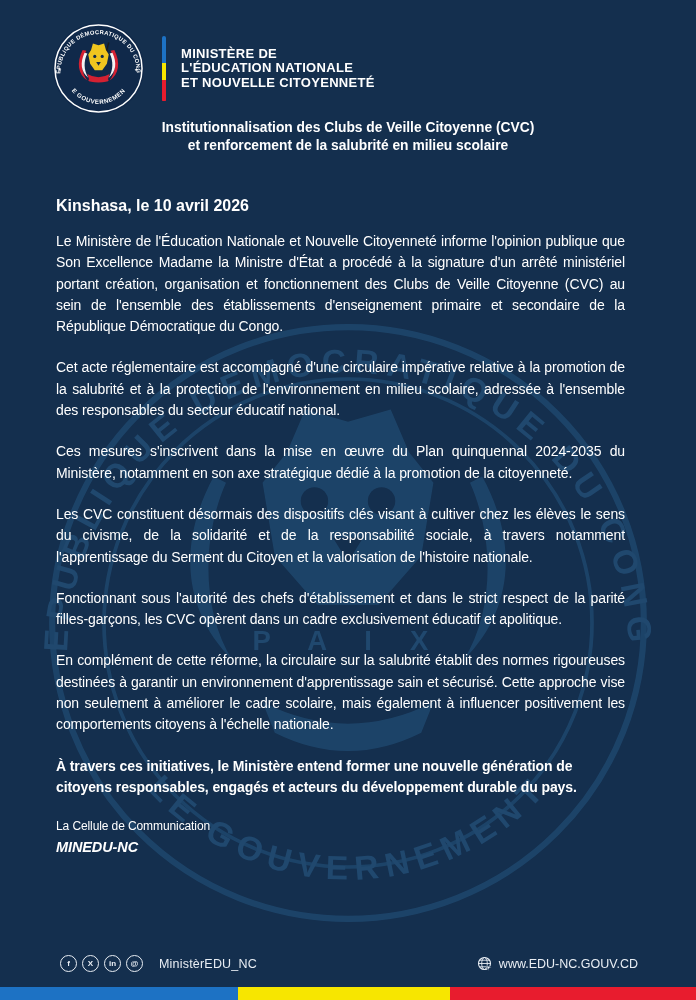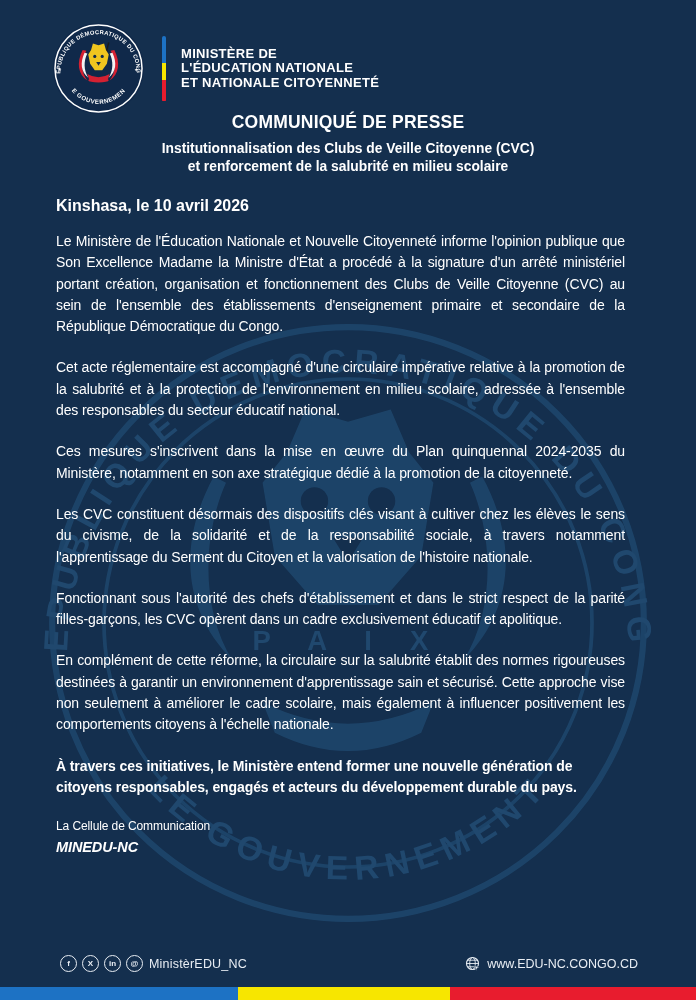--- a/index.html
+++ b/index.html
@@ -26,21 +26,21 @@
   .dateline { position:absolute; top:197px; left:56px; font-weight:bold; font-size:16px; }
   .bodytext { position:absolute; top:231px; left:56px; right:56px; font-size:14px; line-height:21.3px; letter-spacing:-0.1px; text-align:justify; }
   .bodytext p { margin:0 15px 20px 0; }
   .bodytext p.last { text-align:left; margin-bottom:18px;font-weight:bold; }
   .sig-org { font-size:12px; line-height:21px; text-align:left; }
   .sig-name { font-size:14.5px; font-weight:bold; font-style:italic; line-height:21px; text-align:left; }
   
   .footer { position:absolute; left:60px; right:58px; bottom:28px; display:flex; justify-content:space-between; align-items:center; color:#e9eef4; font-size:12.5px; }
   .social { display:flex; align-items:center; gap:5px; }
   .sicon { width:15px; height:15px; border:1.2px solid #e9eef4; border-radius:50%; display:inline-flex; align-items:center; justify-content:center; font-size:8px; font-weight:bold; line-height:1; }
-  .handle { margin-left:1px; letter-spacing:0.2px; }
+  .handle { margin-left:11px; letter-spacing:0.2px; }
   .site { display:flex; align-items:center; gap:6px; }
   .globe-wrap { position:relative; width:16px; height:16px; }
   .globe-wrap svg { display:block; }
   .flagbar { position:absolute; left:0; right:0; bottom:0; height:13px; display:flex; }
   .flagbar .b { width:34.2%; background:#1d72c4; }
   .flagbar .y { width:30.4%; background:#f7e600; }
   .flagbar .r { width:35.4%; background:#e81c2e; }
 </style>
 </head>
 <body>
@@ -113,26 +113,25 @@
 
     <div class="divider">
       <span class="b"></span>
         <span class="y"></span>
         <span class="r"></span>
     </div>
 
     <div class="ministry">
       <div>MINISTÈRE DE</div>
       <div>L'ÉDUCATION NATIONALE</div>
-      <div>ET NATIONALE CITOYENNETÉ</div>
+      <div>ET NOUVELLE CITOYENNETÉ</div>
     </div>
   </div>
 
   <div class="titleblock">
-    <h1 class="main-title">COMMUNIQUÉ DE PRESSE</h1>
     <div class="subtitle">
       <div>Institutionnalisation des Clubs de Veille Citoyenne (CVC)</div>
       <div>et renforcement de la salubrité en milieu scolaire</div>
     </div>
   </div>
 
   <div class="dateline">Kinshasa, le 10 avril 2026</div>
 
   <div class="bodytext">
     <p>Le Ministère de l'Éducation Nationale et Nouvelle Citoyenneté informe l'opinion publique que Son Excellence Madame la Ministre d'État a procédé à la signature d'un arrêté ministériel portant création, organisation et fonctionnement des Clubs de Veille Citoyenne (CVC) au sein de l'ensemble des établissements d'enseignement primaire et secondaire de la République Démocratique du Congo.</p>
@@ -164,21 +163,21 @@
     </div>
     <div class="site">
       <span class="globe-wrap">
         <svg width="16" height="16" viewBox="0 0 16 16" fill="none">
           <circle cx="7.5" cy="7.5" r="6" stroke="#e9eef4" stroke-width="1.1"></circle>
           <ellipse cx="7.5" cy="7.5" rx="2.8" ry="6" stroke="#e9eef4" stroke-width="0.9"></ellipse>
           <path d="M 1.5,7.5 H 13.5 M 2.5,4.2 H 12.5 M 2.5,10.8 H 12.5" stroke="#e9eef4" stroke-width="0.9"></path>
           <path d="M 9.5,9.5 L 14.5,11.5 L 12,12.2 L 11.2,14.8 Z" fill="#e9eef4" stroke="#142f4e" stroke-width="0.6"></path>
         </svg>
       </span>
-      <span>www.EDU-NC.CONGO.CD</span>
+      <span>www.EDU-NC.GOUV.CD</span>
     </div>
   </div>
 
   <div class="flagbar">
     <span class="b"></span>
     <span class="y"></span>
     <span class="r"></span>
   </div>
 
 </div>

